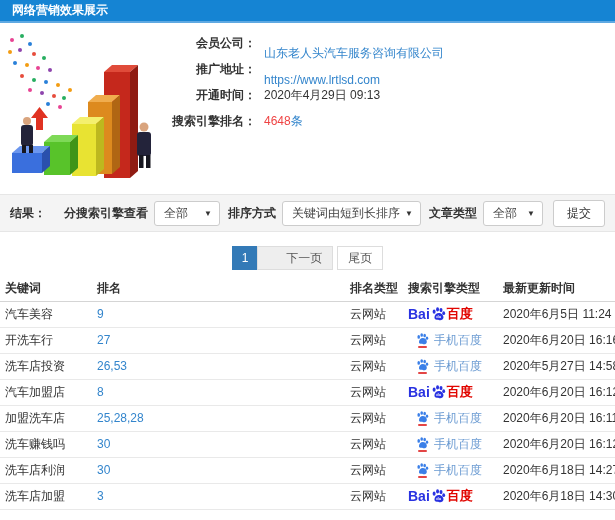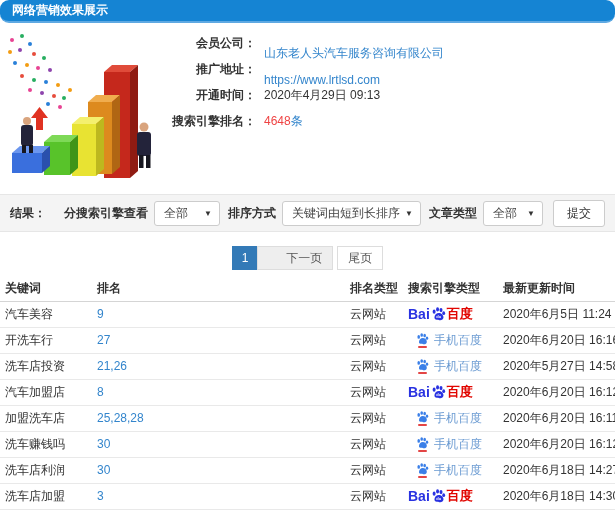--- a/index.html
+++ b/index.html
@@ -1,21 +1,21 @@
 <!DOCTYPE html>
 <html><head>
 <meta charset="utf-8">
 <style>
   * { margin:0; padding:0; box-sizing:border-box; }
   html,body { width:615px; height:520px; overflow:hidden; background:#fff;
     font-family:"Liberation Sans","DejaVu Sans",sans-serif; font-size:12px; color:#333; }
 
   
   .topbar { height:23px; background:#1584d3; border-bottom:2px solid #5fa9e2;
-    color:#fff; font-weight:bold; line-height:21px; padding-left:12px; font-size:12px;border-radius:9px; }
+    color:#fff; font-weight:bold; line-height:21px; padding-left:12px; font-size:12px; }
 
   
   .info { position:relative; height:171px; }
   .illustration { position:absolute; left:0; top:7px; width:170px; height:160px; }
   .info-fields { margin-left:170px; padding-top:12px; }
   .info-row { display:flex; align-items:center; height:17px; margin-bottom:9px; }
   .info-label { width:86px; text-align:right; font-weight:bold; color:#333; flex:none; }
   .info-value { margin-left:8px; }
   .link { color:#3385cc; text-decoration:none; cursor:pointer;margin-top:20px; }
   .plain { color:#333; }
@@ -249,21 +249,21 @@
           <span class="bd-m-bar"></span>
         </span>
         <span class="bd-m-text">手机百度</span>
       </span>
     </td>
     <td>2020年6月20日 16:16</td>
   </tr>
 
   <tr>
     <td>洗车店投资</td>
-    <td><span class="rank-link">21,26</span></td>
+    <td><span class="rank-link">26,53</span></td>
     <td>云网站</td>
     <td>
       
       <span class="bd-mobile">
         <span class="bd-m-icon">
           <svg width="13" height="13" viewBox="0 0 24 24">
             <g fill="#3a7fe8">
               <ellipse cx="5" cy="9" rx="2.4" ry="3.4"></ellipse>
               <ellipse cx="10.5" cy="5.5" rx="2.4" ry="3.4"></ellipse>
               <ellipse cx="16" cy="6.5" rx="2.4" ry="3.4"></ellipse>

